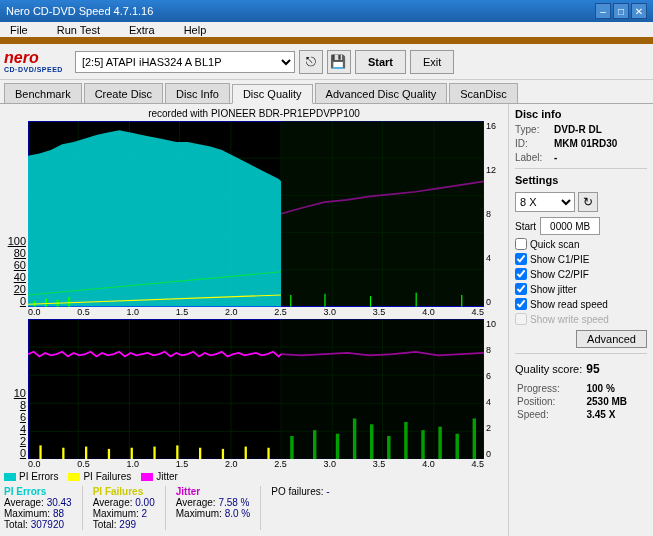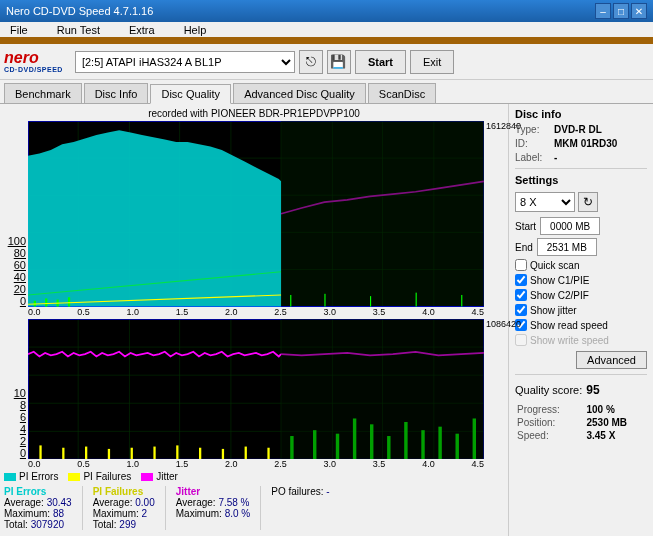--- a/index.html
+++ b/index.html
@@ -137,21 +137,21 @@
       flex-direction: column;
       justify-content: flex-end;
       align-items: flex-end;
       padding-right: 2px;
       font-size: 11px;
       text-decoration: underline;
     }
     .y-axis-right {
       width: 20px;
       display: flex;
-      flex-direction: row;
+      flex-direction: column;
       justify-content: space-between;
       align-items: flex-start;
       padding-left: 2px;
       font-size: 9px;
     }
     .chart-svg-wrapper {
       flex: 1;
       position: relative;
     }
     .chart-svg-wrapper svg {
@@ -298,20 +298,21 @@
     <option>[2:5]  ATAPI iHAS324  A BL1P</option>
   </select>
   <div class="toolbar-icon-btn">⎋</div>
   <div class="toolbar-icon-btn">💾</div>
   <button class="start-btn">Start</button>
   <button class="exit-btn">Exit</button>
 </div>
 
 <div class="tabs-bar">
   <div class="tab">Benchmark</div>
+  <div class="tab">Create Disc</div>
   <div class="tab">Disc Info</div>
   <div class="tab active">Disc Quality</div>
   <div class="tab">Advanced Disc Quality</div>
   <div class="tab">ScanDisc</div>
 </div>
 
 <div class="main-content">
 
   <div class="chart-area">
     <div class="chart-title">recorded with PIONEER  BDR-PR1EPDVPP100</div>
@@ -569,24 +570,20 @@
       <select class="speed-select">
         <option>8 X</option>
       </select>
       <div class="refresh-btn">↻</div>
     </div>
 
     <div class="label-row">
       <span>Start</span>
       <input type="text" class="mb-input" value="0000 MB" style="">
     </div>
-    <div class="label-row">
-      <span>End</span>
-      <input type="text" class="mb-input" value="2531 MB" style="">
-    </div>
 
     <div class="checkbox-row">
       <input type="checkbox" style="">
       <label>Quick scan</label>
     </div>
     <div class="checkbox-row">
       <input type="checkbox" checked="" style="">
       <label>Show C1/PIE</label>
     </div>
     <div class="checkbox-row">

